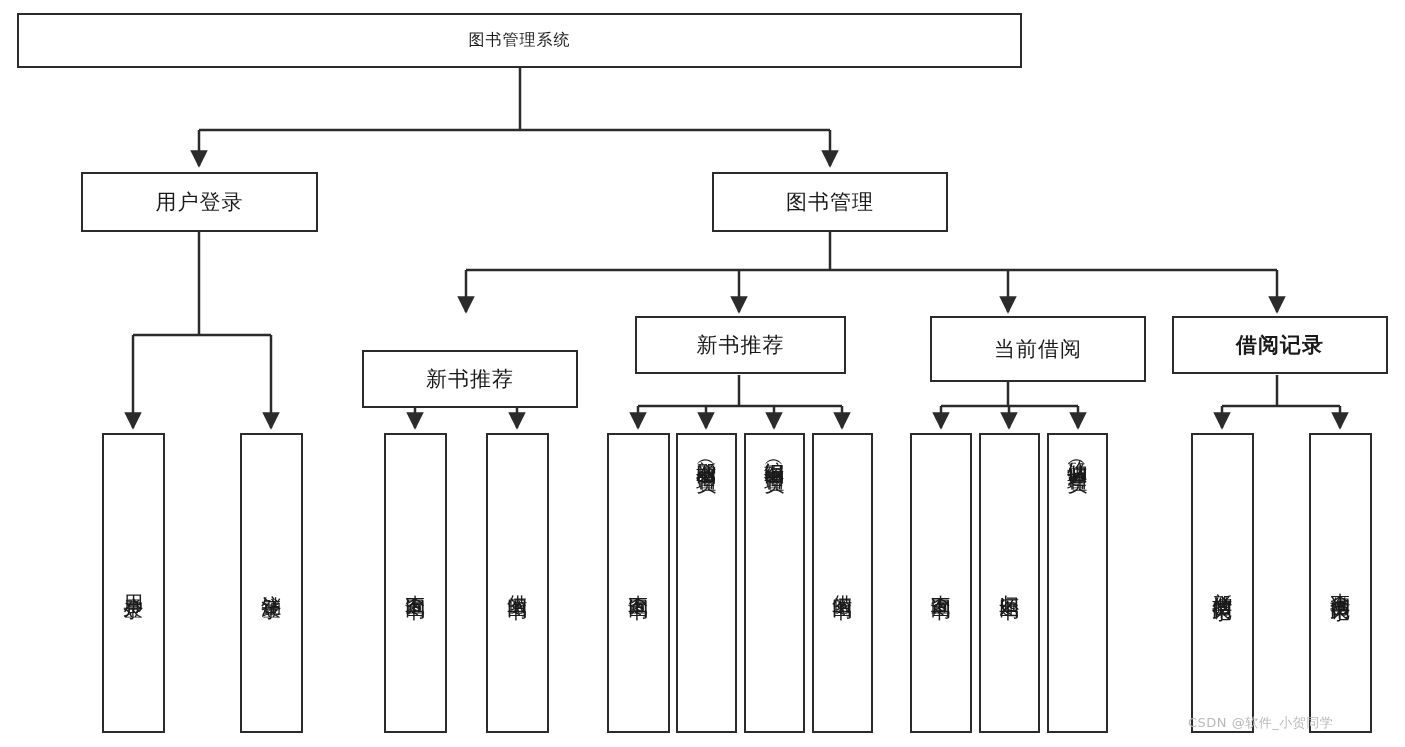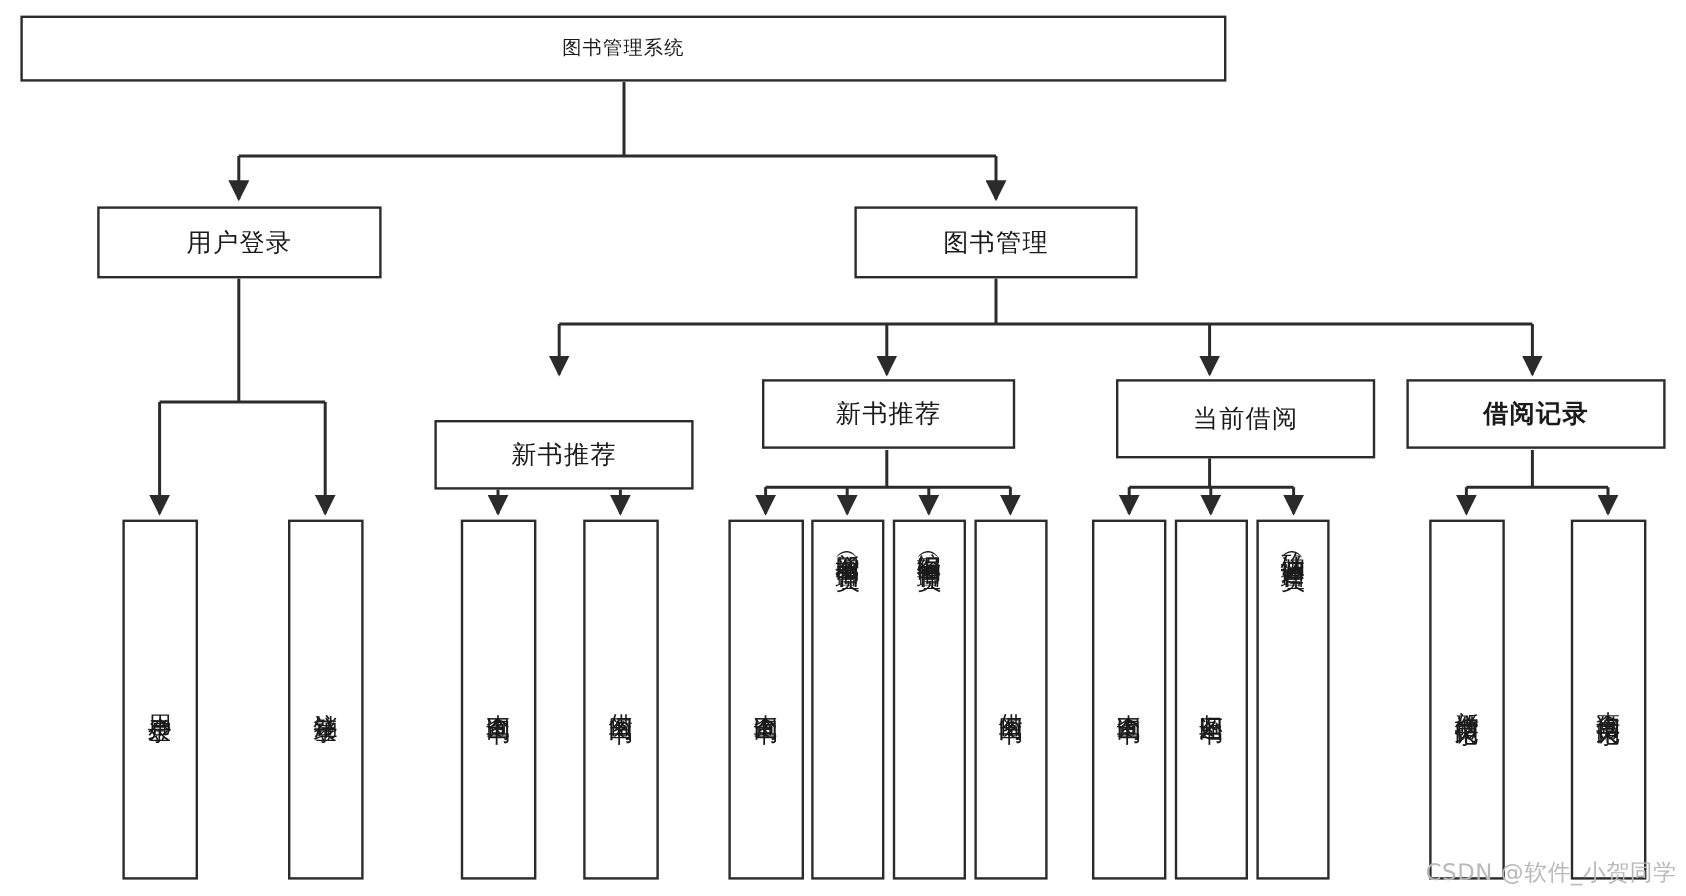--- a/index.html
+++ b/index.html
@@ -55,21 +55,21 @@
     left: 0;
     top: 0;
     width: 1405px;
     height: 747px;
     pointer-events: none;
   }
   .watermark {
     position: absolute;
     left: 1188px;
     top: 714px;
-    font-size: 19px;
+    font-size: 13px;
     color: #b9b9b9;
     white-space: nowrap;
     letter-spacing: 0.5px;
   }
 </style>
 </head>
 <body>
 
 <div id="canvas">
 

